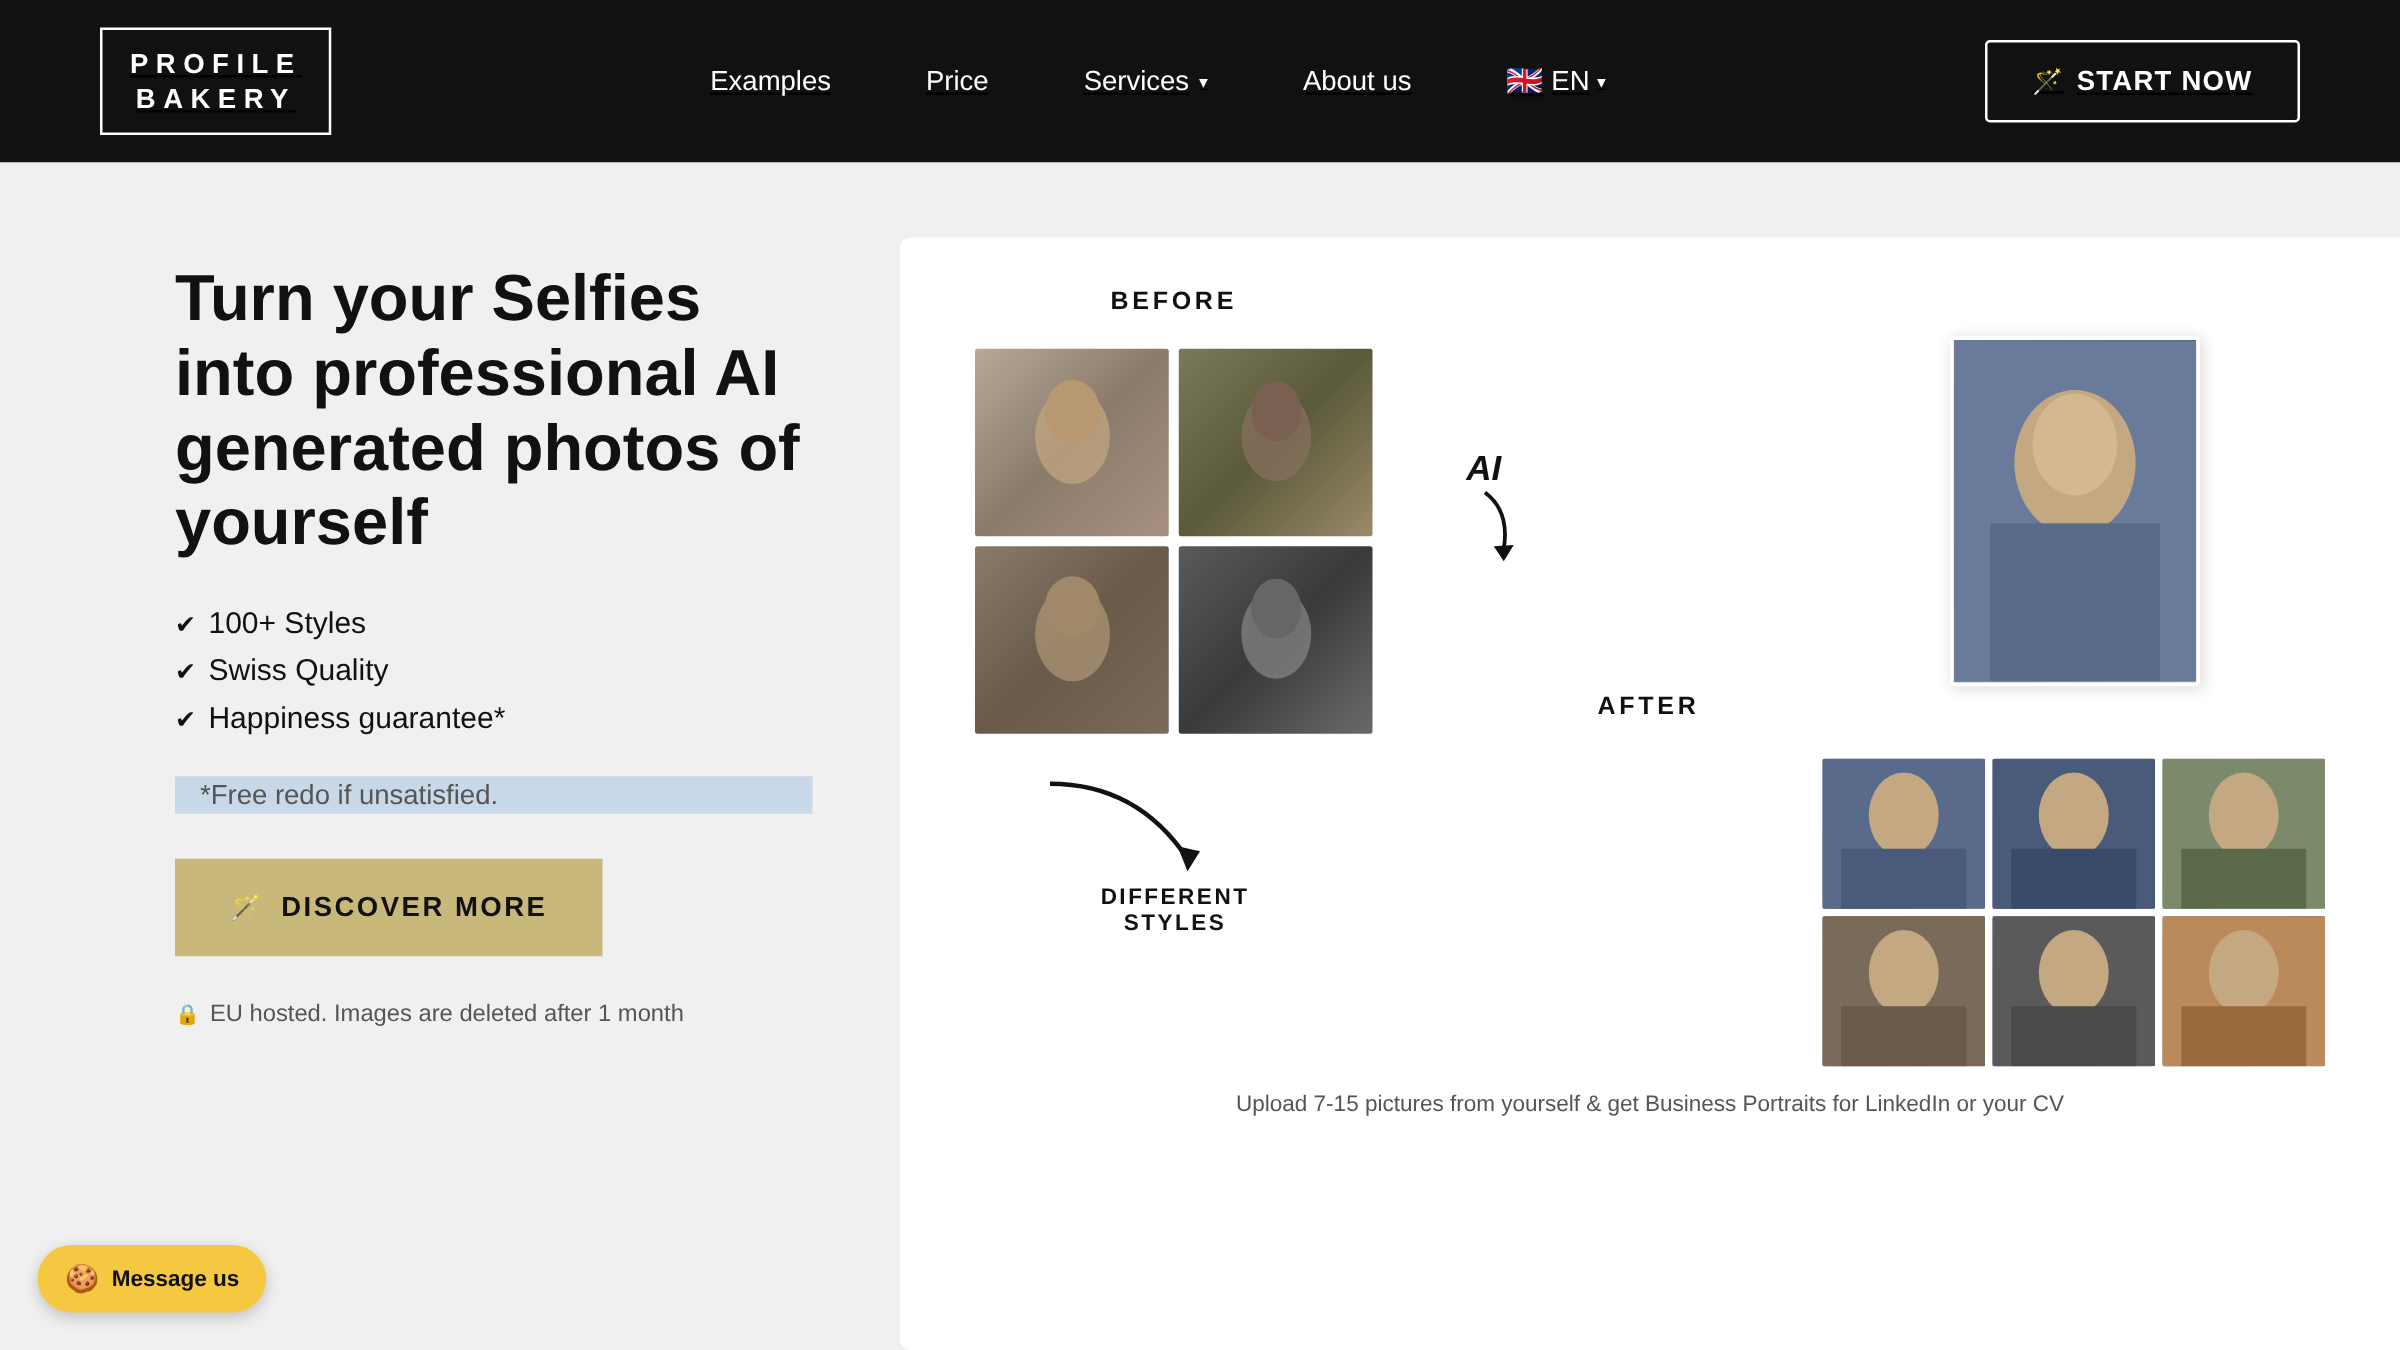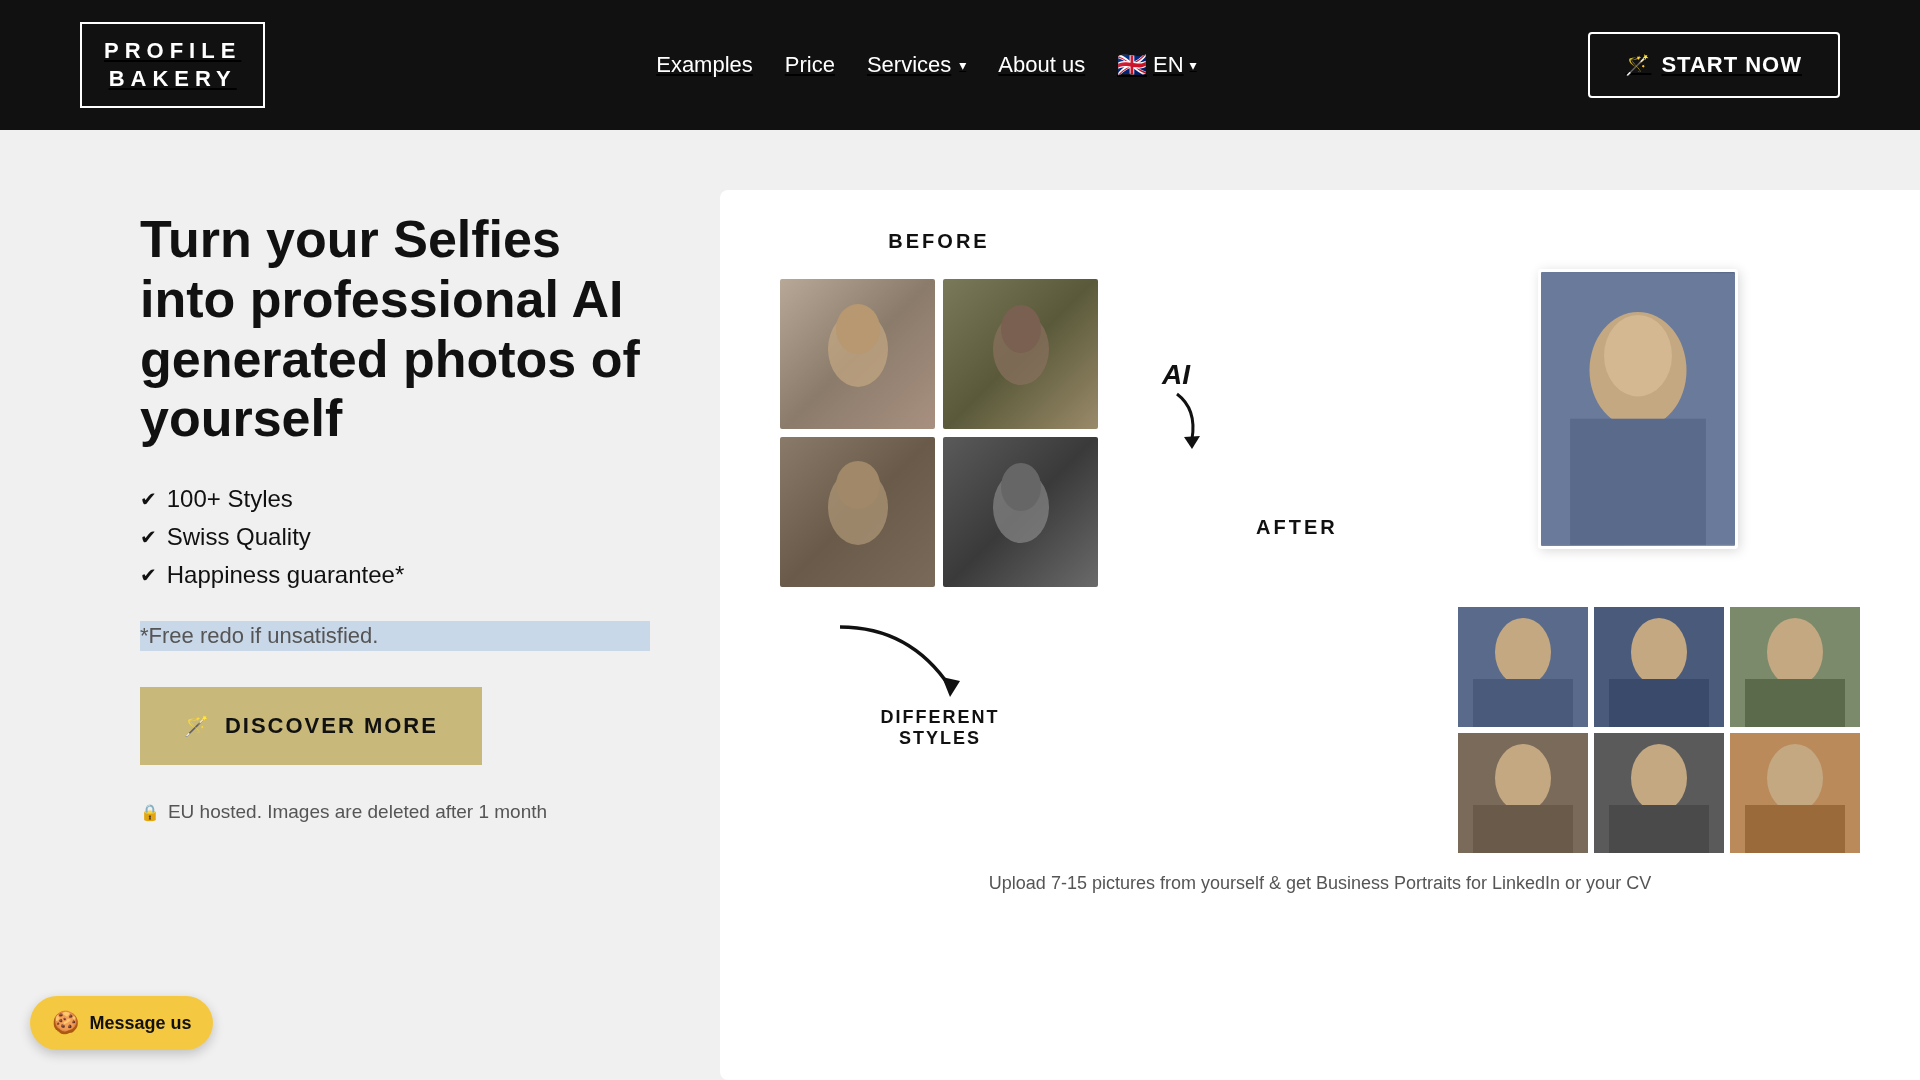--- a/index.html
+++ b/index.html
@@ -36,21 +36,21 @@
     .logo-line2 {
       color: #fff;
       font-size: 22px;
       font-weight: 700;
       letter-spacing: 6px;
     }
 
     nav {
       display: flex;
       align-items: center;
-      gap: 32px;
+      gap: 76px;
     }
 
     .nav-link {
       color: #fff;
       font-size: 22px;
       text-decoration: none;
       cursor: pointer;
     }
 
     .nav-link-dropdown {
@@ -143,21 +143,21 @@
     .check-icon {
       color: #111;
       font-size: 20px;
     }
 
     .free-redo {
       font-size: 22px;
       color: #555;
       background: #c9d8e8;
       display: inline-block;
-      padding: 2px 0;
+      padding: 2px 20px;
       margin-bottom: 36px;
       margin-top: 8px;
     }
 
     .discover-btn {
       display: flex;
       align-items: center;
       gap: 14px;
       background: #c8b87a;
       color: #111;
@@ -194,23 +194,22 @@
       border-radius: 8px 0 0 8px;
       padding: 40px 60px 40px 60px;
       display: flex;
       flex-direction: column;
       align-items: flex-start;
     }
 
     .before-after-container {
       display: flex;
       width: 100%;
-      gap: 4px;
+      gap: 15px;
       position: relative;
-      align-items: center;
     }
 
     .before-section {
       display: flex;
       flex-direction: column;
       align-items: center;
       gap: 16px;
     }
 
     .section-label {

